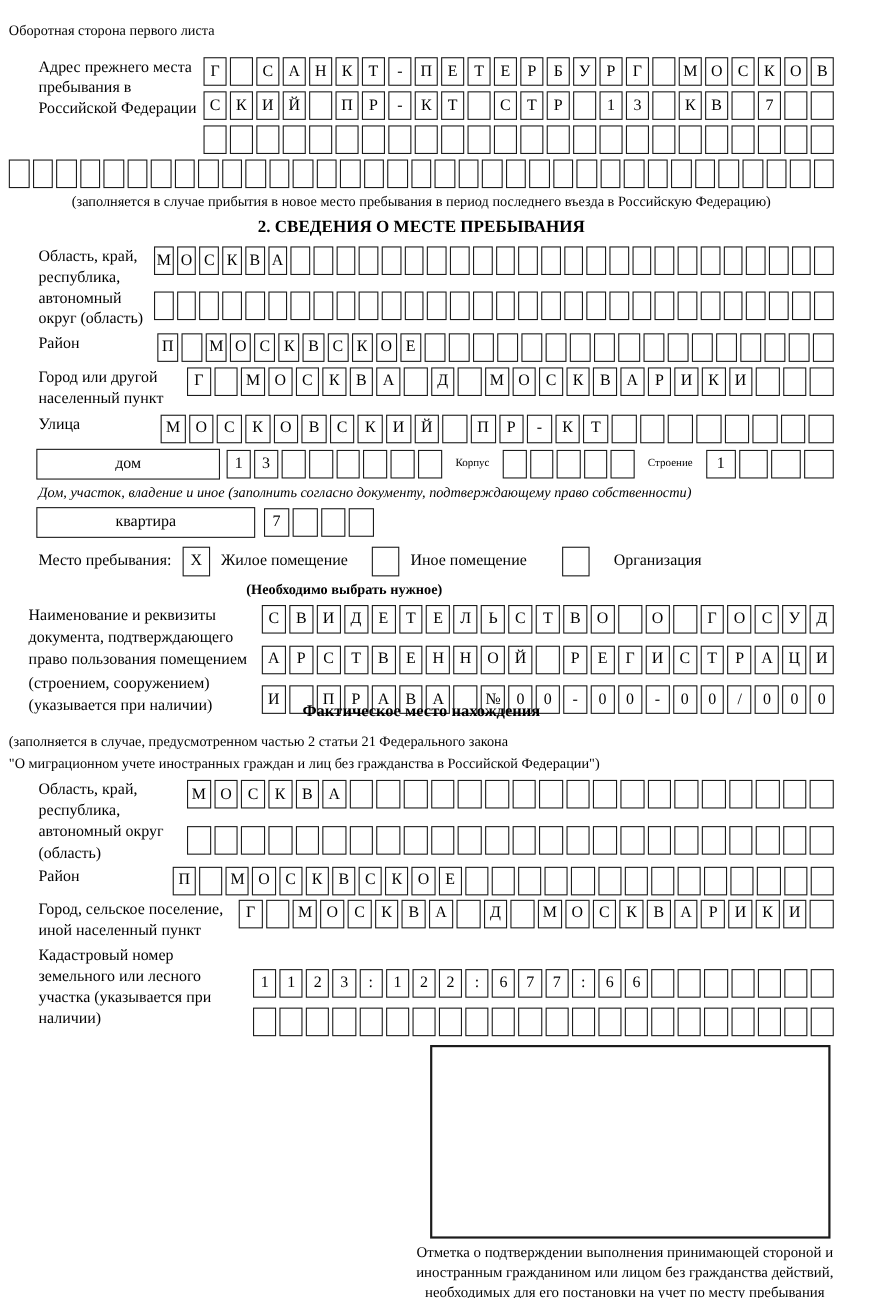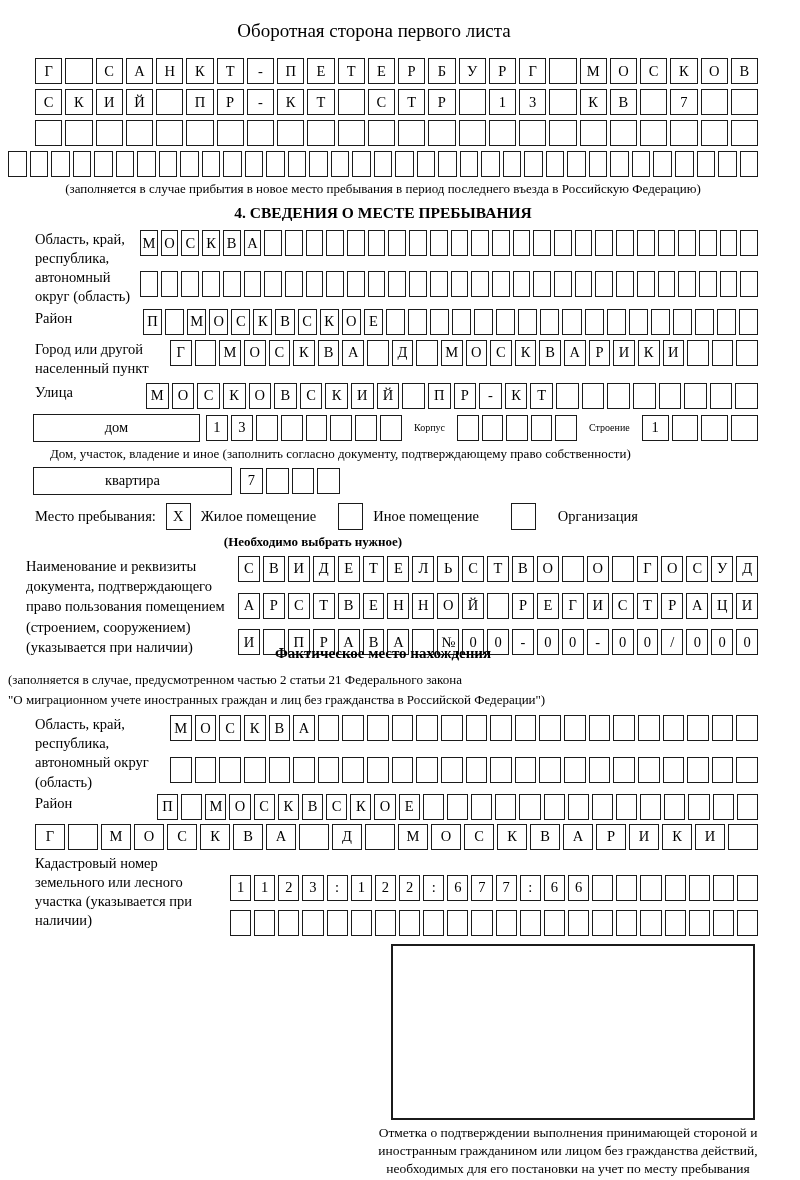--- a/index.html
+++ b/index.html
@@ -1,18 +1,18 @@
 <!DOCTYPE html>
 <html><head>
 <meta charset="utf-8">
 <style>
   html,body{margin:0;padding:0;background:#ffffff;}
   body{width:800px;height:1180px;font-family:"Liberation Serif",serif;color:#000;overflow:hidden;}
   .page{padding:0 42px 0 8px;}
-  .hdr{margin:20px 18px 0 0;text-align:center;font-size:19px;}
+  .hdr{margin:20px 18px 0 0;text-align:left;font-size:13px;}
   .lbl{font-size:14.5px;line-height:1.32;}
   .cells{display:flex;gap:3px;flex:1;}
   .cell{flex:1;border:1.8px solid #1b1b1b;height:24px;display:flex;align-items:center;justify-content:center;font-size:14.5px;background:#fff;}
   .grid-col{flex:1;display:flex;flex-direction:column;gap:5px;}
   .frow{display:flex;margin-left:27px;}
   .frow .lbl{flex:0 0 auto;}
   .addr{margin-top:16px;}
   .addr .lbl{width:150px;}
   .fullrow{display:flex;gap:3px;margin-top:5px;}
   .note{font-size:13px;margin-top:4px;}
@@ -30,20 +30,21 @@
   .doc-grid{gap:9px;}
 </style>
 </head>
 <body>
 
 <div class="page">
 
   <div class="hdr">Оборотная сторона первого листа</div>
 
   <div class="frow addr">
+    <div class="lbl" style="width:150px;">Адрес прежнего места пребывания в Российской Федерации</div>
     <div class="grid-col">
       <div class="cells">
           <div class="cell">Г</div>
           <div class="cell"></div>
           <div class="cell">С</div>
           <div class="cell">А</div>
           <div class="cell">Н</div>
           <div class="cell">К</div>
           <div class="cell">Т</div>
           <div class="cell">-</div>
@@ -150,21 +151,21 @@
       <div class="cell"></div>
       <div class="cell"></div>
       <div class="cell"></div>
       <div class="cell"></div>
       <div class="cell"></div>
       <div class="cell"></div>
       <div class="cell"></div>
     </div>
   <div class="note center">(заполняется в случае прибытия в новое место пребывания в период последнего въезда в Российскую Федерацию)</div>
 
-  <div class="h2title">4. СВЕДЕНИЯ О МЕСТЕ ПРЕБЫВАНИЯ</div>
+  <div class="h2title">2. СВЕДЕНИЯ О МЕСТЕ ПРЕБЫВАНИЯ</div>
 
   <div class="frow">
     <div class="lbl" style="width:105px;">Область, край, республика, автономный округ (область)</div>
     <div class="grid-col">
       <div class="cells">
           <div class="cell">М</div>
           <div class="cell">О</div>
           <div class="cell">С</div>
           <div class="cell">К</div>
           <div class="cell">В</div>
@@ -344,21 +345,21 @@
         <div class="cell"></div>
       </div>
     <div class="inline-lbl">Строение</div>
     <div class="cells" style="flex:1;">
         <div class="cell">1</div>
         <div class="cell"></div>
         <div class="cell"></div>
         <div class="cell"></div>
       </div>
   </div>
-  <div class="note" style="margin-left:42px;">Дом, участок, владение и иное (заполнить согласно документу, подтверждающему право собственности)</div>
+  <div class="note" style="margin-left:27px;font-style:italic;">Дом, участок, владение и иное (заполнить согласно документу, подтверждающему право собственности)</div>
 
   <div class="frow mt5" style="gap:8px;align-items:center;margin-left:25px;">
     <div class="wbox" style="width:197px;">квартира</div>
     <div class="cells" style="flex:0 0 100px;">
         <div class="cell">7</div>
         <div class="cell"></div>
         <div class="cell"></div>
         <div class="cell"></div>
       </div>
   </div>
@@ -536,20 +537,21 @@
         <div class="cell"></div>
         <div class="cell"></div>
         <div class="cell"></div>
         <div class="cell"></div>
         <div class="cell"></div>
         <div class="cell"></div>
       </div>
   </div>
 
   <div class="frow mt4">
+    <div class="lbl" style="width:182px;">Город, сельское поселение, иной населенный пункт</div>
     <div class="cells" style="align-self:flex-start;">
         <div class="cell">Г</div>
         <div class="cell"></div>
         <div class="cell">М</div>
         <div class="cell">О</div>
         <div class="cell">С</div>
         <div class="cell">К</div>
         <div class="cell">В</div>
         <div class="cell">А</div>
         <div class="cell"></div>

